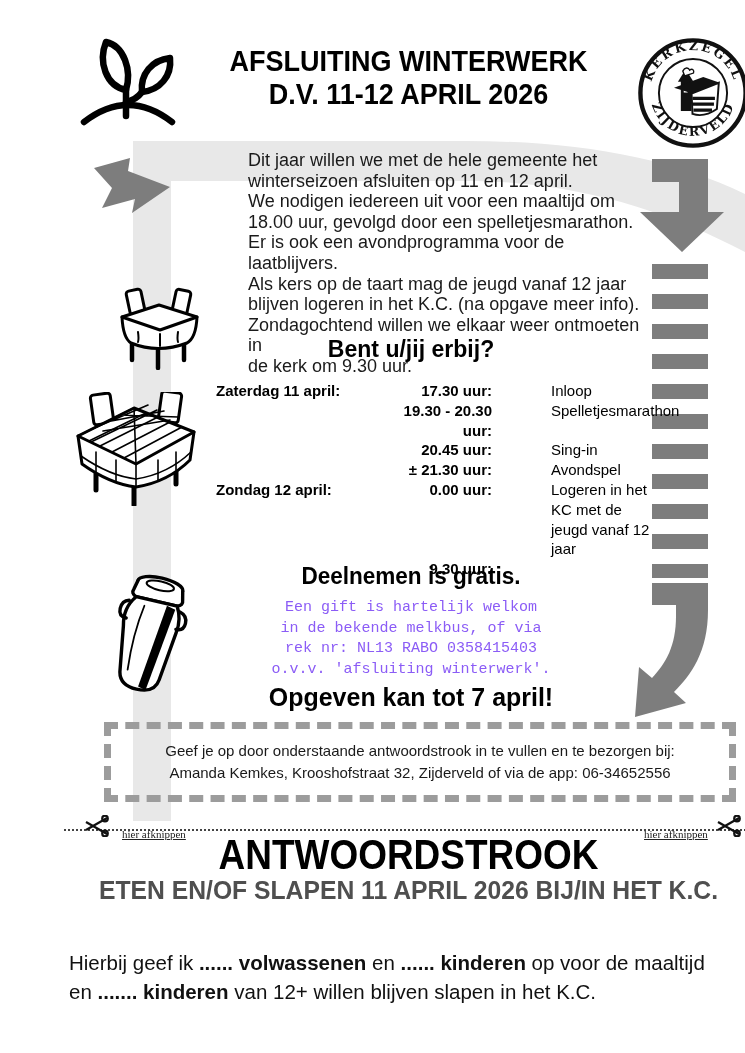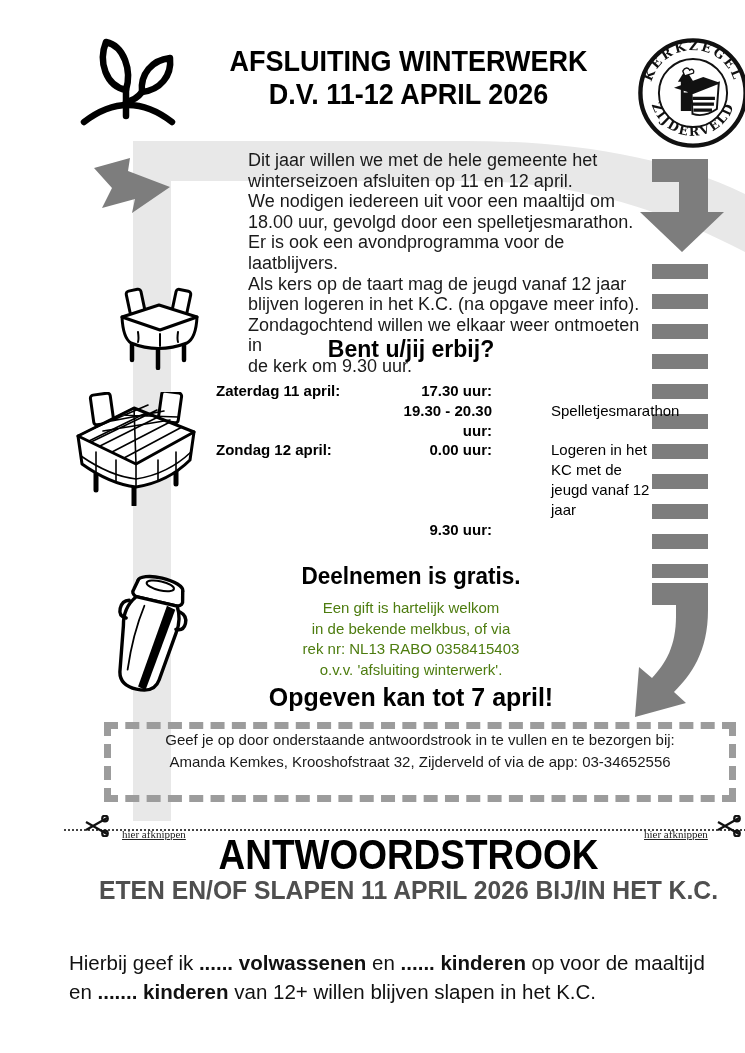--- a/index.html
+++ b/index.html
@@ -21,25 +21,25 @@
   
   .sched{left:180px;top:381px;width:440px;font-size:15px;line-height:19.8px;}
   .srow{display:flex;align-items:flex-start;gap:46px;}
   .sday{width:136px;font-weight:bold;flex:none;}
   .stime{width:94px;flex:none;text-align:right;font-weight:bold;}
   .sact{margin-left:13px;width:208px;}
   .snote{display:block;font-size:12.4px;line-height:16px;}
   .snote:empty{display:none;}
   .gratis{top:563px;font-size:23px;transform:scaleX(.98);}
   .gift{left:150px;top:598px;width:450px;text-align:center;font-size:15px;
-        line-height:20.6px;white-space:pre-line;color:#4d7c0f;}
+        line-height:20.6px;white-space:pre-line;color:#8b5cf6;font-family:Liberation Mono, monospace;}
   .deadline{top:682px;font-size:26px;transform:scaleX(.96);}
   
   .box{left:68px;top:722px;width:618px;height:66px;border:7px dashed #9c9c9c;
-       display:flex;flex-direction:column;justify-content:flex-start;text-align:center;
+       display:flex;flex-direction:column;justify-content:center;text-align:center;
        font-size:15px;line-height:22px;color:#1a1a1a;background:transparent;}
   
   .cutline{left:28px;top:829px;width:690px;border-top:2px dotted #444;}
   .cutlabel{top:828px;font-size:11px;font-family:"Liberation Serif",serif;
             color:#222;text-decoration:underline;}
   .cutlabel.l{left:86px;} .cutlabel.r{left:608px;}
   .sciss{top:815px;} .sciss.l{left:44px;} .sciss.r{left:676px;}
   
   .strook-title{left:0;top:834px;width:745px;text-align:center;font-weight:bold;
                 font-size:42px;line-height:42px;transform:scaleX(.88);}
@@ -128,25 +128,36 @@
 blijven logeren in het K.C. (na opgave meer info).
 Zondagochtend willen we elkaar weer ontmoeten in
 de kerk om 9.30 uur.</div>
 
   <div class="abs fg h-center rsvp">Bent u/jij erbij?</div>
 
   <div class="abs fg sched">
     <div class="srow">
       <span class="sday">Zaterdag 11 april:</span>
       <span class="stime">17.30 uur:</span>
+      <span class="sact"><span>Inloop</span></span>
     </div>
     <div class="srow">
       <span class="sday"></span>
       <span class="stime">19.30 - 20.30 uur:</span>
       <span class="sact"><span>Spelletjesmarathon</span></span>
+    </div>
+    <div class="srow">
+      <span class="sday"></span>
+      <span class="stime">20.45 uur:</span>
+      <span class="sact"><span>Sing-in</span></span>
+    </div>
+    <div class="srow">
+      <span class="sday"></span>
+      <span class="stime">± 21.30 uur:</span>
+      <span class="sact"><span>Avondspel</span></span>
     </div>
     <div class="srow">
       <span class="sday">Zondag 12 april:</span>
       <span class="stime">0.00 uur:</span>
       <span class="sact"><span>Logeren in het KC met de jeugd vanaf 12 jaar</span></span>
     </div>
     <div class="srow">
       <span class="sday"></span>
       <span class="stime">9.30 uur:</span>
     </div>
@@ -190,21 +201,21 @@
       <path d="M14,34 q-7,2 -7,10 q0,8 8,8" fill="none"></path>
       <path d="M66,34 q8,2 8,10 q0,8 -8,8" fill="none"></path>
       <polygon points="52,31 61,33 50,118 42,116" fill="#000" stroke="none"></polygon>
       <path d="M30,36 q-5,30 -2,66" fill="none" stroke-width="1.8"></path>
       <ellipse cx="41" cy="13" rx="14" ry="4.5" fill="none" stroke-width="2"></ellipse>
     </g>
   </svg>
 
   <div class="abs fg box">
     <div>Geef je op door onderstaande antwoordstrook in te vullen en te bezorgen bij:</div>
-    <div>Amanda Kemkes, Krooshofstraat 32, Zijderveld of via de app: 03-34652556</div>
+    <div>Amanda Kemkes, Krooshofstraat 32, Zijderveld of via de app: 06-34652556</div>
   </div>
 
   <div class="abs fg cutline"></div>
   <svg class="abs fg sciss l" width="30" height="22" viewBox="0 0 30 22" fill="none" stroke="#111" stroke-width="2.2">
     <line x1="27" y1="3" x2="6" y2="15"></line>
     <line x1="27" y1="19" x2="6" y2="7"></line>
     <circle cx="25" cy="3.5" r="2.8"></circle>
     <circle cx="25" cy="18.5" r="2.8"></circle>
   </svg>
   <svg class="abs fg sciss r" width="30" height="22" viewBox="0 0 30 22" fill="none" stroke="#111" stroke-width="2.2">

